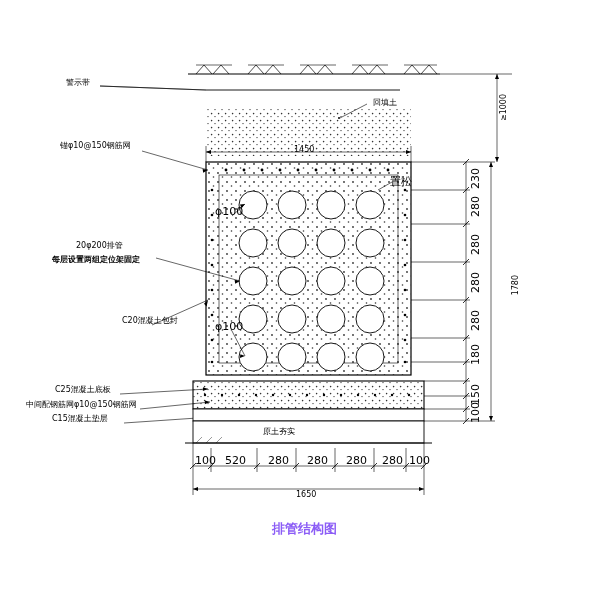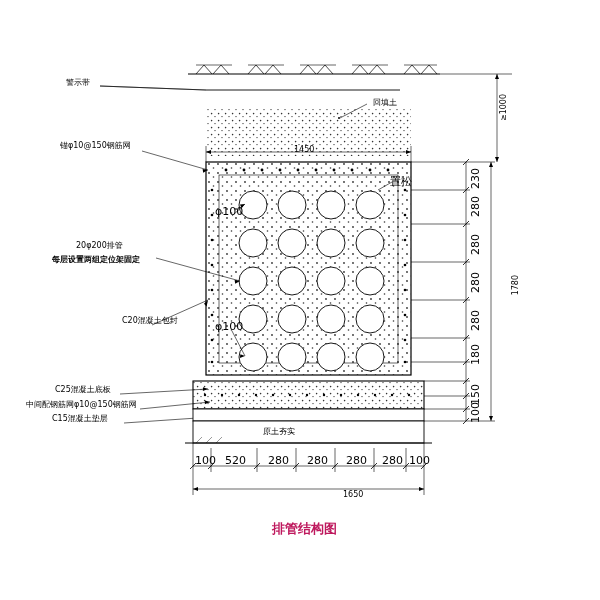--- a/index.html
+++ b/index.html
@@ -21,21 +21,21 @@
   }
   .lbl.small{font-size:11px;}
   .lbl.vert{
     writing-mode:vertical-rl;
     transform:rotate(180deg);
   }
   .title{
     position:absolute;
     font-size:13px;
     font-weight:bold;
-    color:#be185d;
+    color:#8b5cf6;
     white-space:nowrap;
     font-family:"DejaVu Sans","Liberation Sans",sans-serif;
   }
 </style>
 </head>
 <body>
 
 <div id="stage">
 
   <svg id="drawing" viewBox="0 0 600 600">
@@ -299,21 +299,21 @@
   <span class="lbl" style="left:92px;top:317px;margin-left:30px;">C20混凝土包封</span>
   <span class="lbl" style="left:55px;top:386px;">C25混凝土底板</span>
   <span class="lbl" style="left:26px;top:401px;">中间配钢筋网φ10@150钢筋网</span>
   <span class="lbl" style="left:52px;top:415px;">C15混凝土垫层</span>
   <span class="lbl" style="left:263px;top:428px;">原土夯实</span>
   <span class="lbl small" style="left:390px;top:176px;">置松</span>
   <span class="lbl small" style="left:215px;top:206px;">φ100</span>
   <span class="lbl small" style="left:215px;top:321px;">φ100</span>
 
   <span class="lbl" style="left:294px;top:146px;">1450</span>
-  <span class="lbl" style="left:296px;top:491px;margin-left:47px;">1650</span>
+  <span class="lbl" style="left:296px;top:491px;">1650</span>
 
   <span class="lbl small" style="left:195px;top:455px;">100</span>
   <span class="lbl small" style="left:225px;top:455px;">520</span>
   <span class="lbl small" style="left:268px;top:455px;">280</span>
   <span class="lbl small" style="left:307px;top:455px;">280</span>
   <span class="lbl small" style="left:346px;top:455px;">280</span>
   <span class="lbl small" style="left:382px;top:455px;">280</span>
   <span class="lbl small" style="left:409px;top:455px;">100</span>
 
   <span class="lbl small vert" style="left:470px;top:168px;">230</span>

